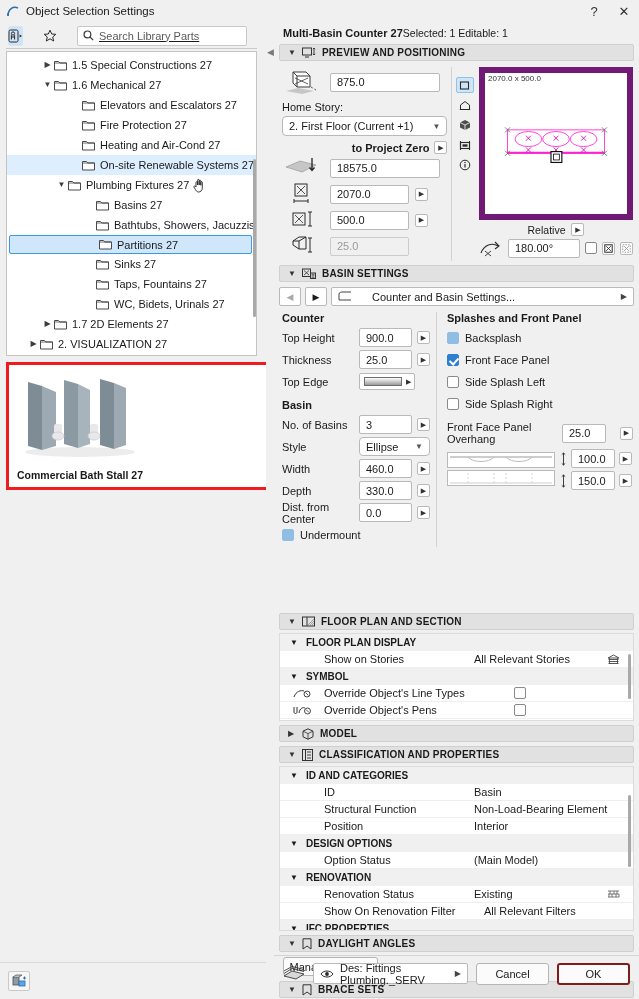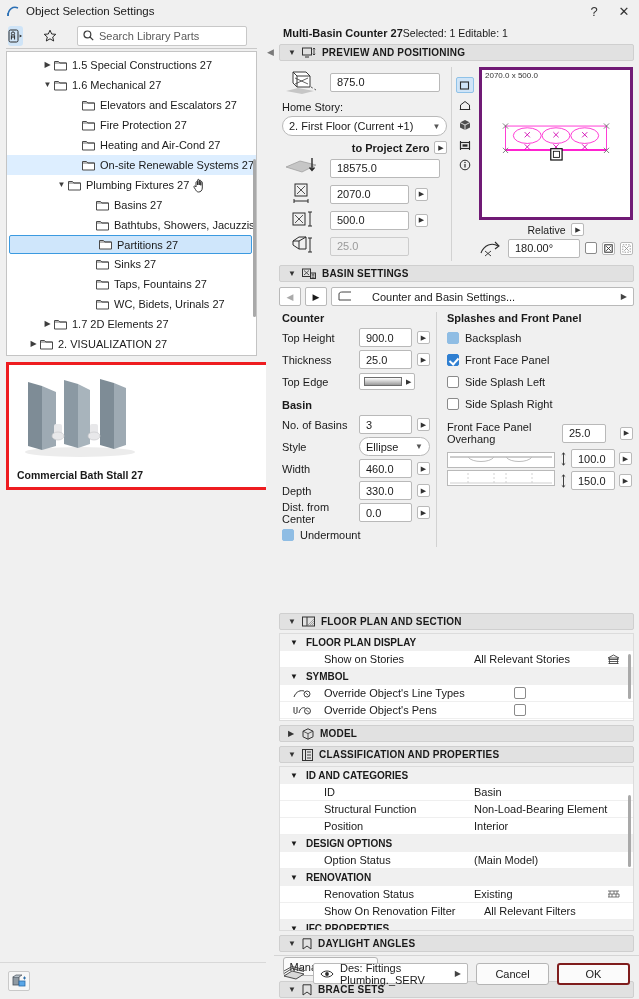--- a/index.html
+++ b/index.html
@@ -24,21 +24,21 @@
   .tb-btn {
     width: 30px; height: 22px; display: flex; align-items: center; justify-content: center;
     font-size: 13px; color: #333;
   }
 
   
   .left {
     position: absolute; left: 0; top: 22px; width: 268px; height: 977px;
     background: #f0f0f0;
   }
-  .lib-toolbar { height: 27px; display: flex; align-items: center; padding: 0 8px; gap: 20px; }
+  .lib-toolbar { height: 27px; display: flex; align-items: center; padding: 0 8px; gap: 20px; text-decoration: underline; }
   .tb-sq {
     width: 22px; height: 20px; border-radius: 3px;
     display: flex; align-items: center; justify-content: center;
   }
   .tb-sq.active { background: #cfe4f7; }
   .search-box {
     flex: 1; height: 20px; background: #ffffff; border: 1px solid #c8c8c8;
     border-radius: 2px; display: flex; align-items: center; padding: 0 5px; gap: 5px;
   }
   .search-box input {
@@ -118,32 +118,32 @@
     height: 19px; background: #fff; border: 1px solid #b9b9b9; border-radius: 2px;
     display: flex; align-items: center; padding: 0 6px; font-size: 11px; color: #1a1a1a;
   }
   .field.dim { background: #f0f0f0; border-color: #cccccc; color: #9a9a9a; }
   .stepper {
     width: 13px; height: 13px; border: 1px solid #b9b9b9; border-radius: 2px; background: #fff;
     display: flex; align-items: center; justify-content: center; font-size: 7px; color: #333; flex: none;
   }
   .lbl { font-size: 11px; }
   .sel-box {
-    height: 20px; background: #fff; border: 1px solid #b9b9b9; border-radius: 10px;
+    height: 20px; background: #fff; border: 1px solid #b9b9b9; border-radius: 4px;
     display: flex; align-items: center; justify-content: space-between;
     padding: 0 6px; font-size: 11px;
   }
   .sel-box .cv { font-size: 8px; color: #555; }
 
   .pp-mid { width: 26px; display: flex; flex-direction: column; align-items: center; gap: 4px; padding-top: 10px; border-left: 1px solid #d2d2d2; margin-left: 4px;}
   .vtab { width: 18px; height: 16px; display: flex; align-items: center; justify-content: center; border-radius: 2px; }
   .vtab.active { background: #cfe4f7; border: 1px solid #8fc2e8; }
   .pp-right { flex: 1; padding-left: 2px; }
   .preview {
-    height: 153px; background: #fff; border: 3px solid #701a75; position: relative; overflow: hidden;
+    height: 153px; background: #fff; border: 6px solid #701a75; position: relative; overflow: hidden;
   }
   .preview .dims { position: absolute; left: 3px; top: 1px; font-size: 8px; color: #333; }
   .rel-row { display: flex; align-items: center; justify-content: center; gap: 6px; margin-top: 3px; font-size: 10.5px; }
   .ang-row { display: flex; align-items: center; gap: 5px; margin-top: 2px; }
   .mini-btn { width: 13px; height: 13px; border: 1px solid #b9b9b9; background: #fff; border-radius: 2px; display: flex; align-items: center; justify-content: center; }
   .chk-sq { width: 12px; height: 12px; border: 1px solid #8a8a8a; background: #fff; border-radius: 2px; }
 
   
   .nav-row { display: flex; align-items: center; gap: 4px; margin: 5px 5px 6px 5px; }
   .nav-btn { width: 22px; height: 19px; background: #fff; border: 1px solid #b9b9b9; border-radius: 2px; display: flex; align-items: center; justify-content: center; font-size: 9px; }

